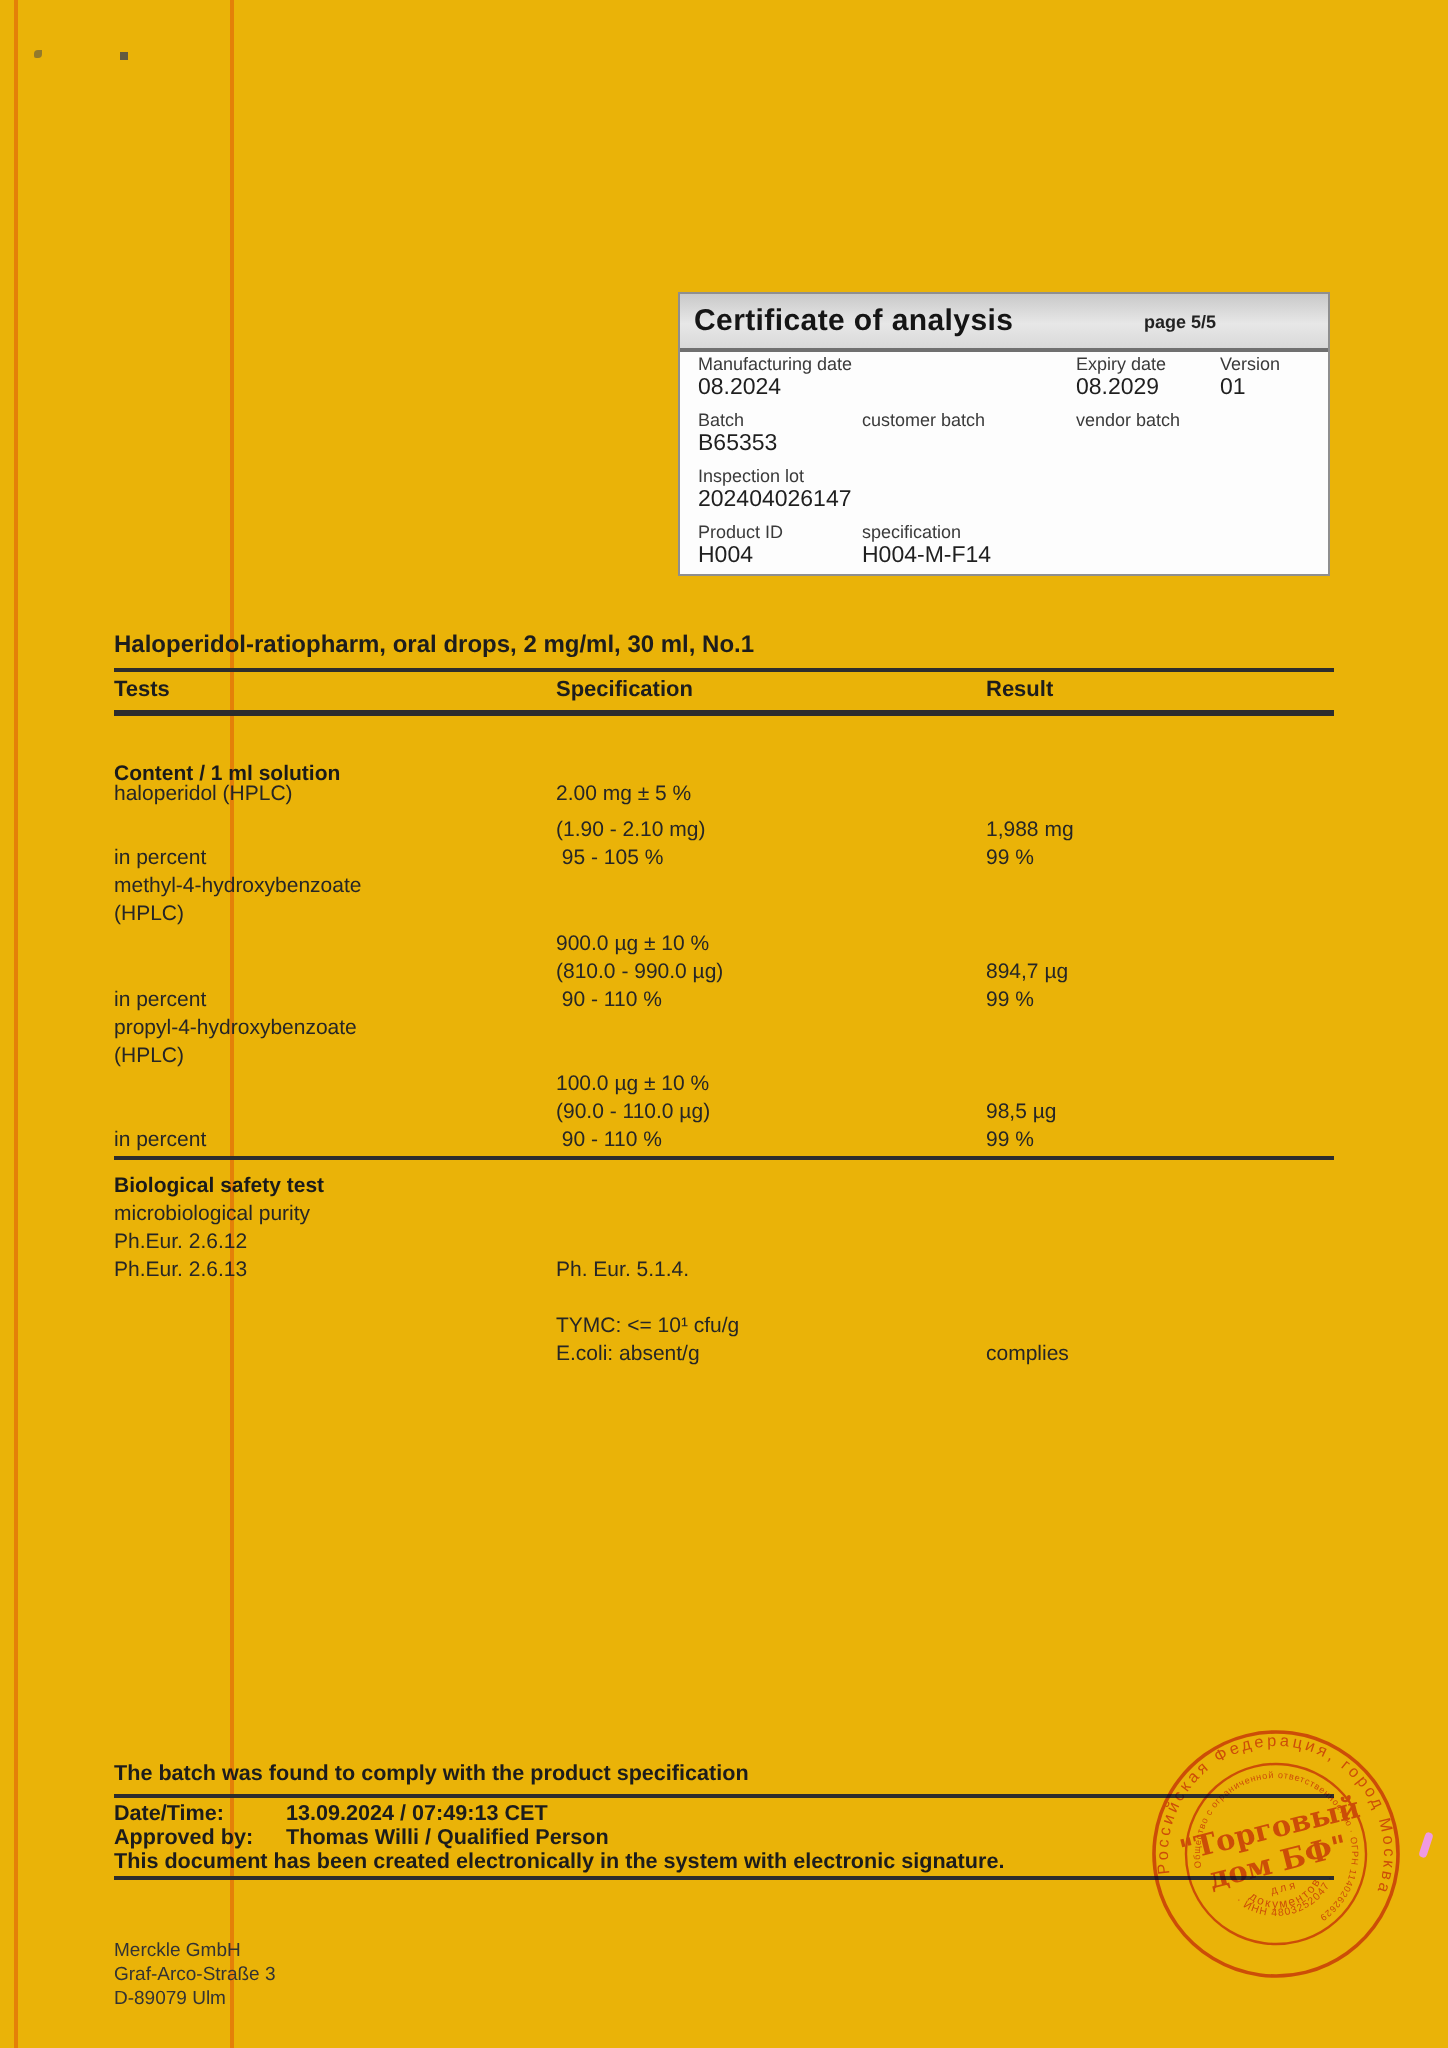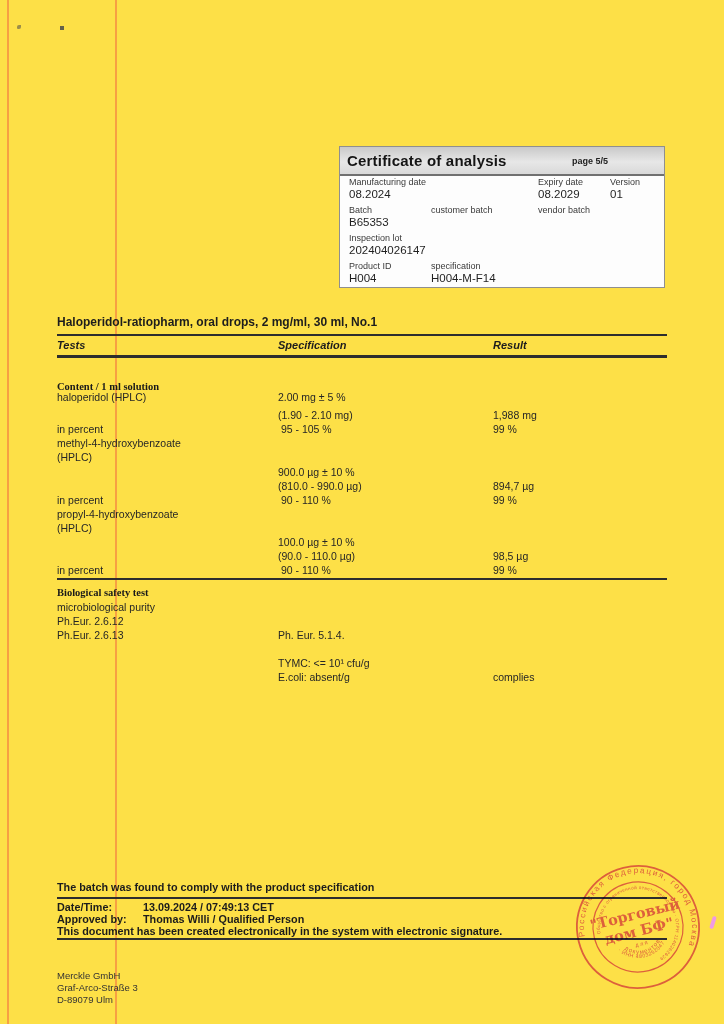--- a/index.html
+++ b/index.html
@@ -1,38 +1,38 @@
 <!DOCTYPE html>
 <html><head>
 <meta charset="utf-8">
 <style>
   html,body{margin:0;padding:0;background:#e9e9e9;}
   .page{
-    position:relative;width:724px;height:1024px;background:#fde047;
+    position:relative;width:724px;height:1024px;background:#eab308;
     overflow:hidden;font-family:"Liberation Sans","DejaVu Sans",sans-serif;
     color:#272727;
   }
   
   .vline{position:absolute;top:0;height:1024px;width:1.5px;background:#f8a9ee;mix-blend-mode:multiply;opacity:.85;}
   .speck{position:absolute;background:#4a4a4a;}
   
   .cert-box{position:absolute;left:339px;top:146px;width:326px;height:142px;border:1.5px solid #8f8f8f;background:#fdfdfd;box-sizing:border-box;}
   .cert-titlebar{position:absolute;left:0;top:0;right:0;height:27px;background:linear-gradient(180deg,#c9c9c9,#e7e7e7 55%,#d9d9d9);border-bottom:2px solid #707070;display:flex;align-items:center;}
   .cert-title{font-size:15px;font-weight:bold;color:#151515;padding-left:7px;letter-spacing:.2px;flex:1;}
   .cert-page{font-size:9px;font-weight:bold;color:#222;padding-right:56px;}
   .fl{position:absolute;font-size:9px;color:#3a3a3a;white-space:pre;}
   .fv{position:absolute;font-size:11.5px;color:#1f1f1f;white-space:pre;}
   
   .doc-title{position:absolute;left:57px;top:315px;font-size:12px;font-weight:bold;color:#1d1d1d;}
   .hr{position:absolute;left:57px;width:610px;background:#2d2d2d;}
-  .th{position:absolute;top:339px;font-size:11px;font-weight:bold;color:#1d1d1d;font-style:italic;}
+  .th{position:absolute;top:339px;font-size:11px;font-weight:bold;color:#1d1d1d;}
   .trow{position:absolute;left:0;width:724px;height:14px;}
   .tc{position:absolute;font-size:10.5px;color:#262626;white-space:pre;}
   .c1{left:57px}.c2{left:278px}.c3{left:493px}
-  .bold{font-weight:bold;color:#1a1a1a;font-family:Liberation Serif, serif;}
+  .bold{font-weight:bold;color:#1a1a1a;}
   
   .f-bold{position:absolute;font-size:10.8px;font-weight:bold;color:#1c1c1c;white-space:pre;}
   .addr{position:absolute;left:57px;font-size:9.5px;color:#333;white-space:pre;margin-top:28px;}
   
   .stamp{position:absolute;left:553px;top:842px;mix-blend-mode:multiply;opacity:.93;}
   .pink-fleck{position:absolute;left:711px;top:916px;width:4px;height:13px;background:#ef9ae2;transform:rotate(18deg);border-radius:2px;}
 </style>
 </head>
 <body>
 

